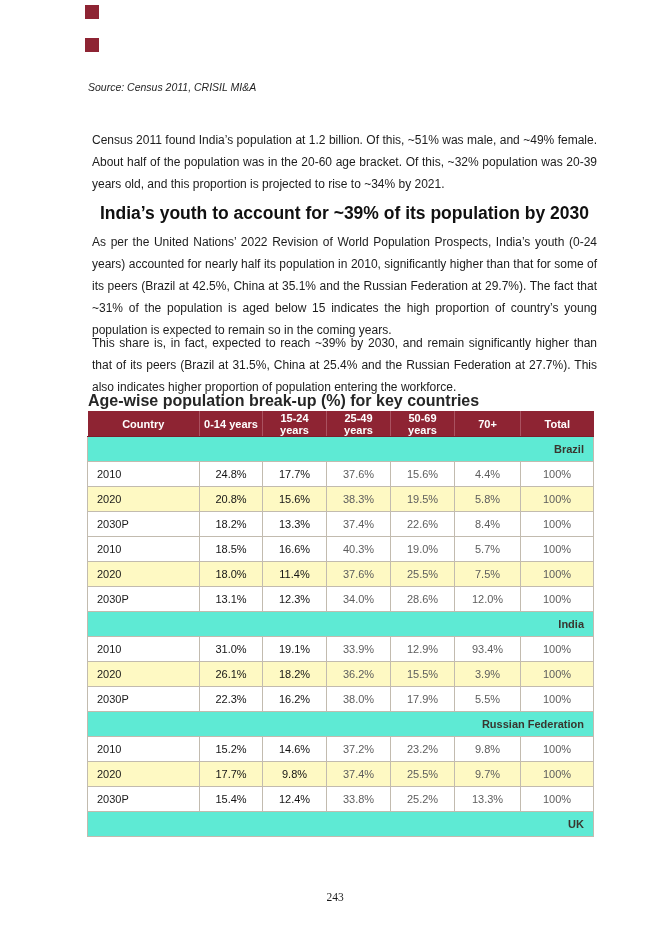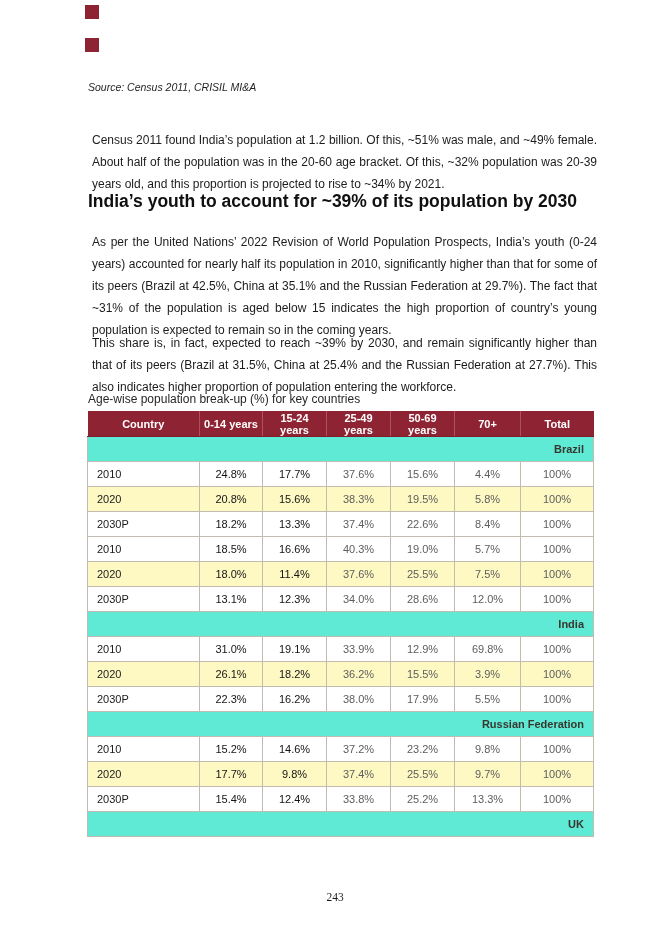--- a/index.html
+++ b/index.html
@@ -22,21 +22,21 @@
   }
   .p-intro { top:129px; }
   .section-heading {
     position:absolute; left:88px; top:191px; width:540px;
     font-size:17.5px; font-weight:bold; color:#101010; letter-spacing:0px;
   }
   .p-body1 { top:231px; }
   .p-body2 { top:332px; }
   .table-title {
     position:absolute; left:88px; top:392px; width:505px;
-    font-size:12px; font-weight:normal; color:#262626;
+    font-size:16px; font-weight:bold; color:#262626;
   }
   table.pop {
     position:absolute; left:87px; top:411px; width:506px;
     border-collapse:collapse; table-layout:fixed;
     font-size:11px;
   }
   table.pop th {
     background:#8E2433; color:#ffffff; font-weight:bold;
     height:25px; text-align:center; padding:0 2px;
     border-left:1px solid #aa5260; border-bottom:1px solid #7c1d2b;margin-left:24px;
@@ -64,21 +64,21 @@
 
 <div class="page">
 
   <div class="sq sq1"></div>
   <div class="sq sq2"></div>
 
   <div class="source-note">Source: Census 2011, CRISIL MI&amp;A</div>
 
   <div class="para p-intro">Census 2011 found India’s population at 1.2 billion. Of this, ~51% was male, and ~49% female. About half of the population was in the 20-60 age bracket. Of this, ~32% population was 20-39 years old, and this proportion is projected to rise to ~34% by 2021.</div>
 
-  <h1 class="section-heading" style="margin:0;">India’s youth to account for ~39% of its population by 2030</h1>
+  <h1 class="section-heading" style="margin:12px;">India’s youth to account for ~39% of its population by 2030</h1>
 
   <div class="para p-body1">As per the United Nations’ 2022 Revision of World Population Prospects, India’s youth (0-24 years) accounted for nearly half its population in 2010, significantly higher than that for some of its peers (Brazil at 42.5%, China at 35.1% and the Russian Federation at 29.7%). The fact that ~31% of the population is aged below 15 indicates the high proportion of country’s young population is expected to remain so in the coming years.</div>
 
   <div class="para p-body2">This share is, in fact, expected to reach ~39% by 2030, and remain significantly higher than that of its peers (Brazil at 31.5%, China at 25.4% and the Russian Federation at 27.7%). This also indicates higher proportion of population entering the workforce.</div>
 
   <div class="table-title">Age-wise population break-up (%) for key countries</div>
 
   <table class="pop">
     <colgroup>
         <col style="width: 112px;">
@@ -160,21 +160,21 @@
         </tr>
         <tr class="group-row">
           <td colspan="7">India</td>
         </tr>
         <tr class="data-row">
           <td class="year-cell">2010</td>
           <td class="val val-dark">31.0%</td>
           <td class="val val-dark">19.1%</td>
           <td class="val val-light">33.9%</td>
           <td class="val val-light">12.9%</td>
-          <td class="val val-light">69.8%</td>
+          <td class="val val-light">93.4%</td>
           <td class="val val-light">100%</td>
         </tr>
         <tr class="data-row alt">
           <td class="year-cell">2020</td>
           <td class="val val-dark">26.1%</td>
           <td class="val val-dark">18.2%</td>
           <td class="val val-light">36.2%</td>
           <td class="val val-light">15.5%</td>
           <td class="val val-light">3.9%</td>
           <td class="val val-light">100%</td>

